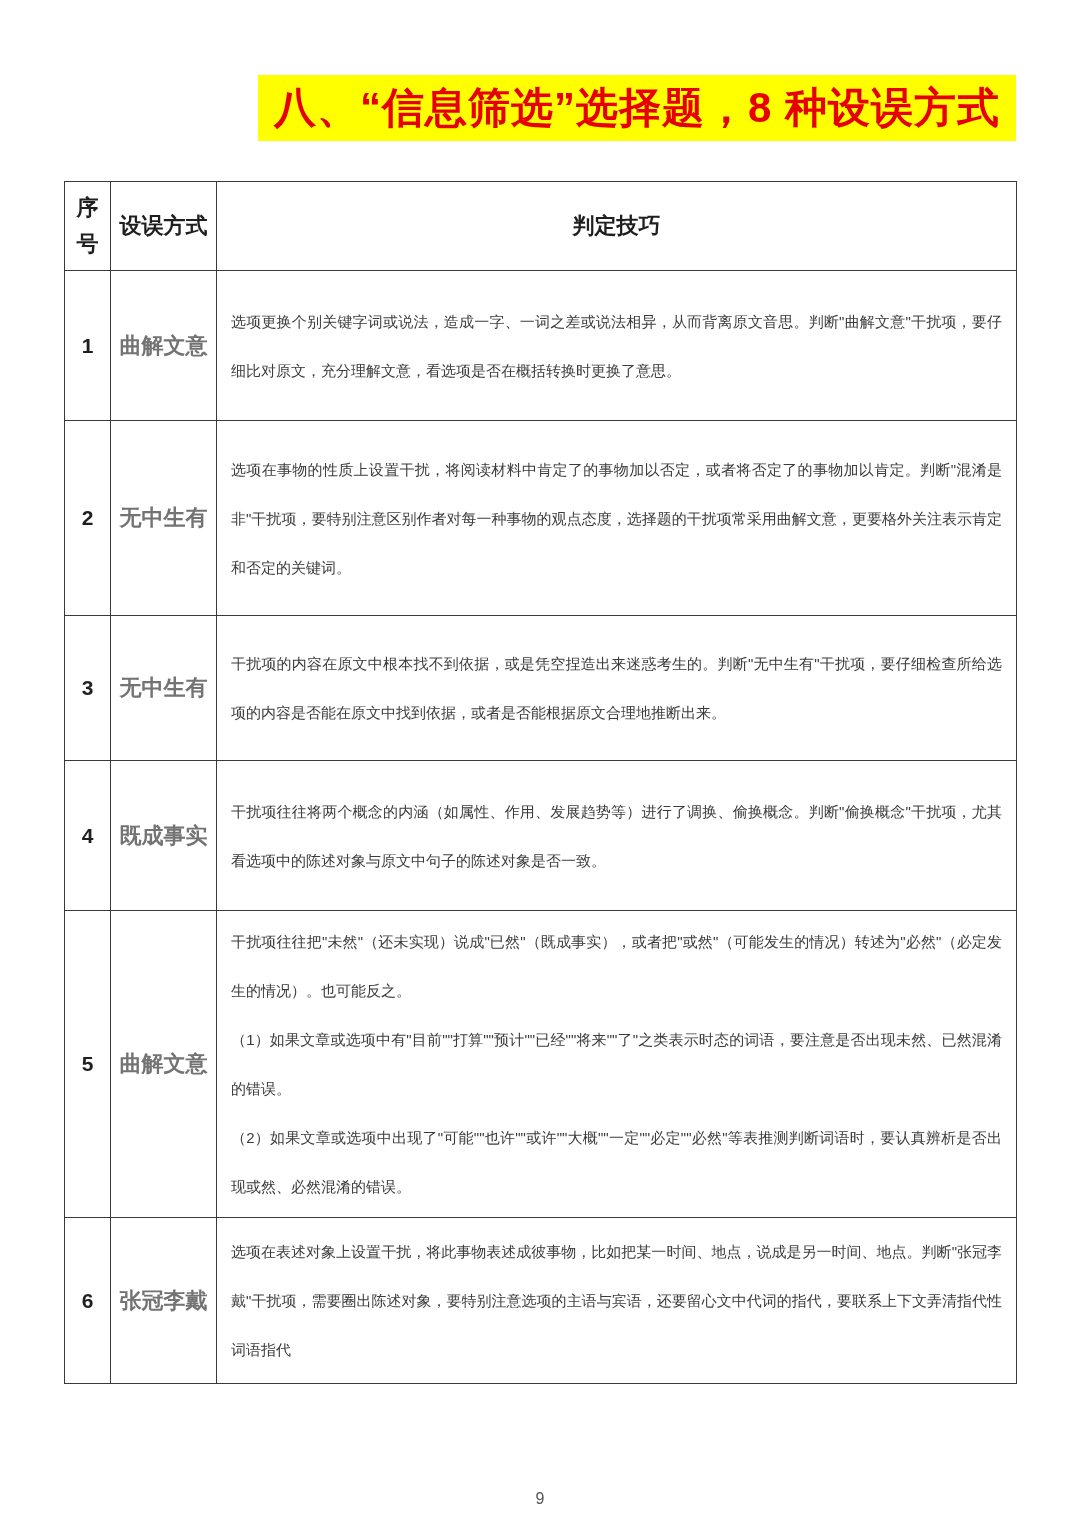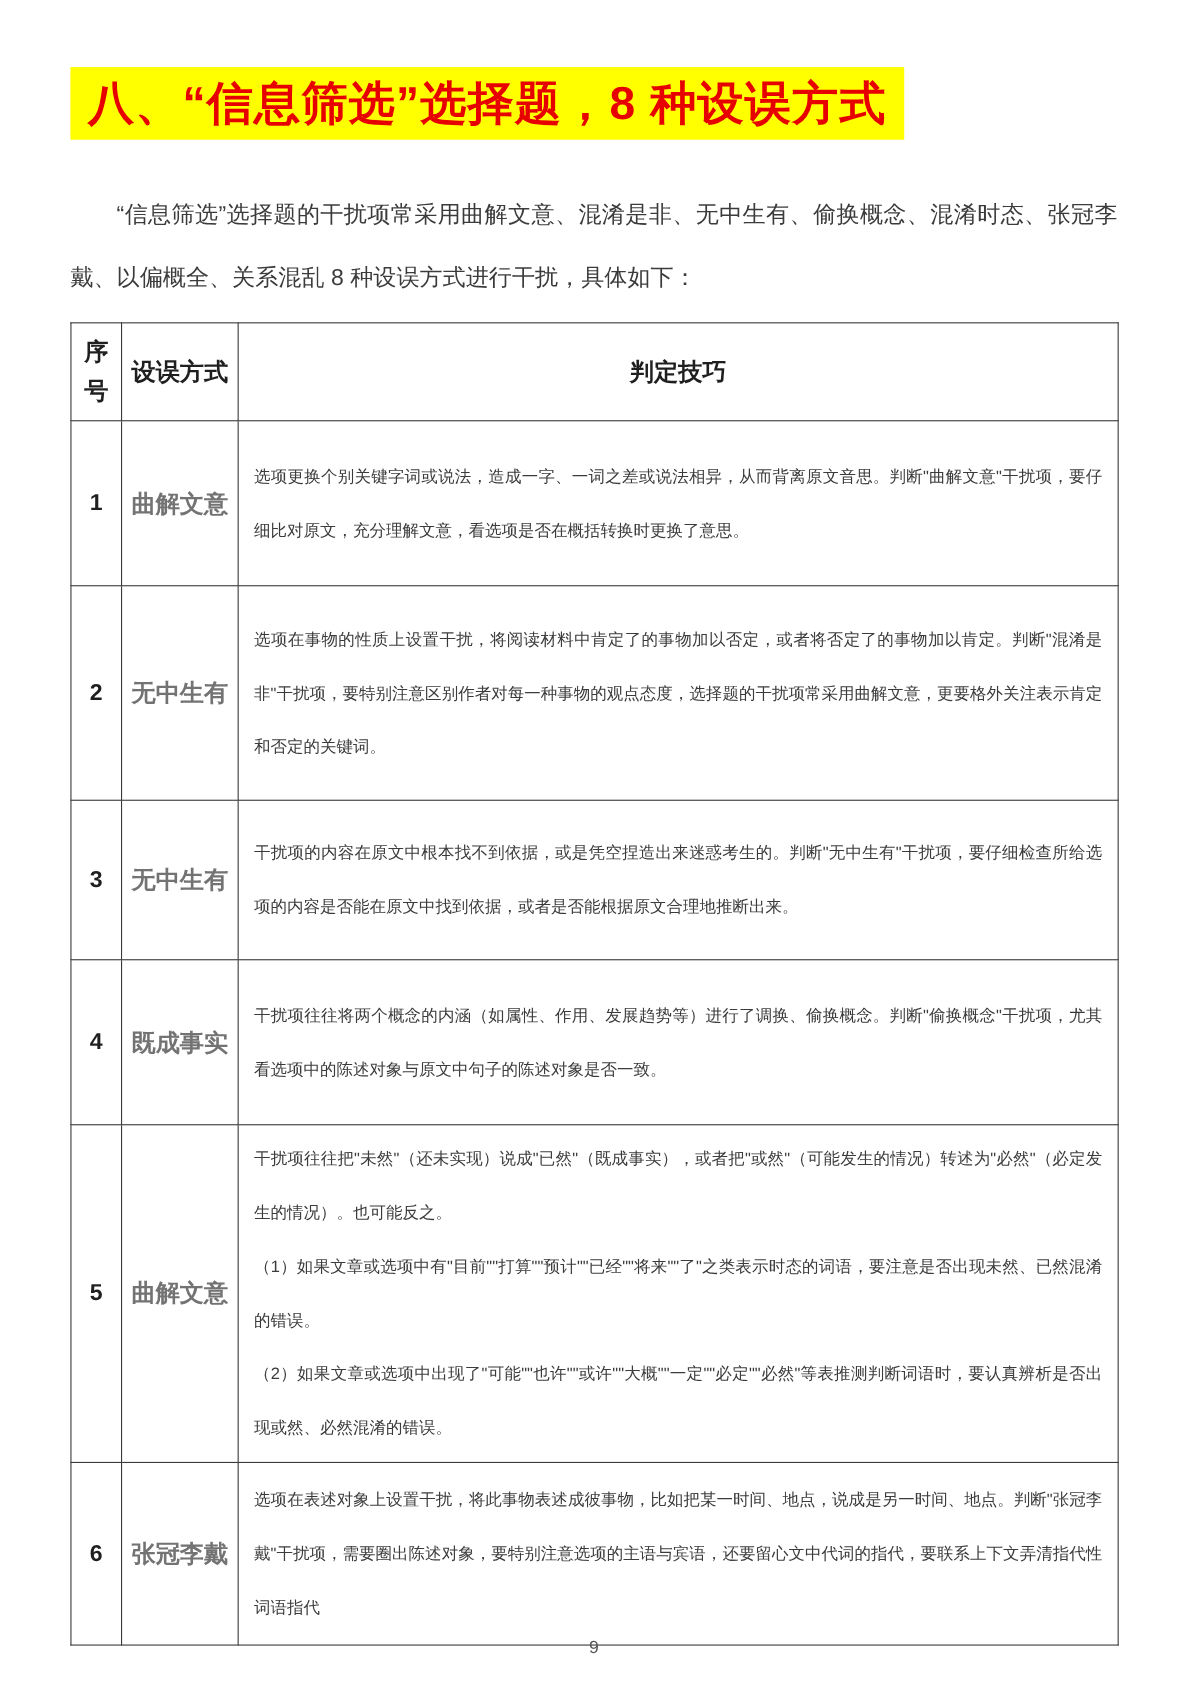--- a/index.html
+++ b/index.html
@@ -12,22 +12,22 @@
     position: relative;
     width: 1080px;
     height: 1528px;
     margin: 0 auto;
     background: #ffffff;
     padding: 60px 64px 0 64px;
     overflow: hidden;
     color: #3b3b3b;
   }
   .title-wrap {
-    text-align: left;
-    margin: 1px 0 40px 0;
+    text-align: right;
+    margin: 15px 0 40px 0;
   }
   .doc-title {
     display: inline-block;
     background: #ffff00;
     color: #e60000;
     font-size: 42px;
     font-weight: bold;
     line-height: 1.58;
     padding: 0 16px;
     letter-spacing: 1px;
@@ -103,21 +103,20 @@
 </style>
 </head>
 <body>
 
 <div class="page">
 
   <div class="title-wrap">
     <span class="doc-title">八、“信息筛选”选择题，8 种设误方式</span>
   </div>
 
-  <p class="intro">“信息筛选”选择题的干扰项常采用曲解文意、混淆是非、无中生有、偷换概念、混淆时态、张冠李戴、以偏概全、关系混乱 8 种设误方式进行干扰，具体如下：</p>
 
   <table class="err-table">
     <colgroup>
       <col class="c1">
       <col class="c2">
       <col class="c3">
     </colgroup>
     <thead>
       <tr class="header-row">
         <th>序号</th>

